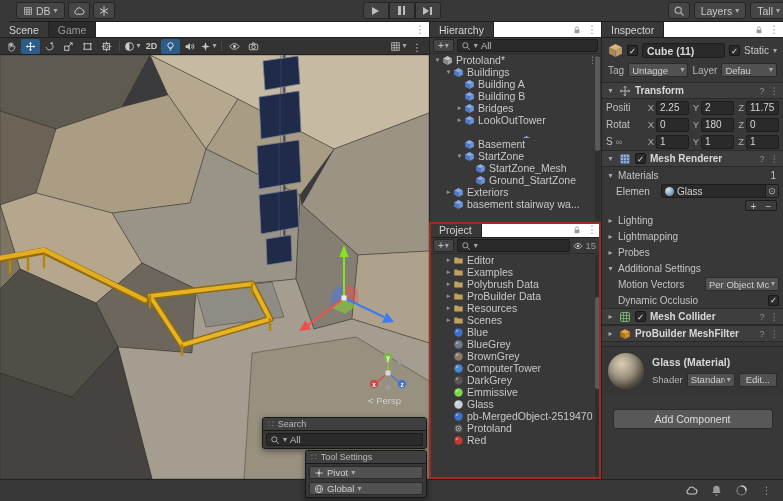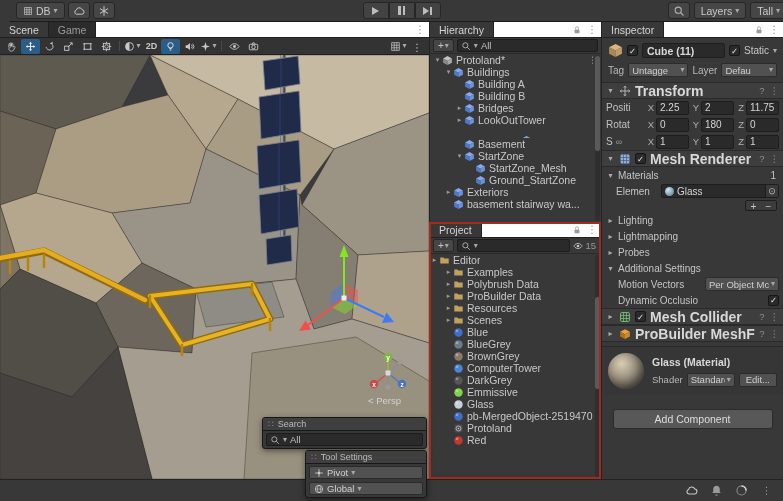--- a/index.html
+++ b/index.html
@@ -101,21 +101,21 @@
   display:inline-flex;align-items:center;justify-content:center;font-size:8.5px;color:#E2E2E2;flex:0 0 11px;}
 .cb.checked::after{content:"✓";}
 .tagrow{display:flex;align-items:center;gap:4px;padding:2px 6px 5px;font-size:10px;color:#B8B8B8;}
 .dd{height:14px;background:#515151;border:1px solid #2B2B2B;border-radius:2px;display:flex;
   align-items:center;gap:2px;padding:0 3px;font-size:9.5px;color:#D0D0D0;min-width:0;}
 .dd .ddtext{overflow:hidden;white-space:nowrap;}
 .dd .caret{margin-left:auto;}
 .comp-header{height:17px;display:flex;align-items:center;gap:4px;padding:0 4px;background:#3E3E3E;
   border-top:1px solid #2A2A2A;border-bottom:1px solid #2A2A2A;}
 .comp-header .fold{width:9px;font-size:8px;color:#AAAAAA;text-align:center;flex:0 0 9px;}
-.comp-header .ctitle{font-weight:bold;font-size:14px;color:#D8D8D8;flex:1;overflow:hidden;white-space:nowrap;}
+.comp-header .ctitle{font-weight:bold;font-size:10px;color:#D8D8D8;flex:1;overflow:hidden;white-space:nowrap;}
 .h-ic{display:flex;gap:5px;align-items:center;color:#8F8F8F;font-size:9.5px;}
 .t-row{display:flex;align-items:center;gap:2px;padding:1px 4px;height:17px;}
 .t-label{flex:0 0 38px;font-size:10px;color:#C0C0C0;overflow:hidden;white-space:nowrap;display:flex;align-items:center;gap:3px;}
 .linkicn{color:#9A9A9A;font-size:9px;}
 .axl{flex:0 0 8px;font-size:9.5px;color:#AFAFAF;text-align:right;}
 .nfield{flex:1;height:14px;background:#2A2A2A;border:1px solid #1D1D1D;border-radius:2px;
   display:flex;align-items:center;padding:0 3px;font-size:10px;color:#D4D4D4;min-width:0;}
 .irow{display:flex;align-items:center;gap:3px;padding:0 4px;height:16px;font-size:10px;color:#C4C4C4;}
 .irow .fold{width:9px;font-size:8px;color:#AAAAAA;text-align:center;flex:0 0 9px;}
 .irow .rval{margin-left:auto;padding-right:3px;}
@@ -682,21 +682,21 @@
         <span class="icn sm">
             <svg viewBox="0 0 12 12" xmlns="http://www.w3.org/2000/svg">
               <path d="M1 6s2-3.1 5-3.1S11 6 11 6s-2 3.1-5 3.1S1 6 1 6z" fill="none" stroke="#C8C8C8"></path>
               <circle cx="6" cy="6" r="1.6" fill="#C8C8C8"></circle>
             </svg>
           </span>
         <span>15</span>
       </span>
     </div>
     <div class="tree" id="project-tree">
-        <div class="trow" style="">
+        <div class="trow" style="padding-left: 14px;">
           <span class="arr">▸</span>
           <span class="ticn">
             <svg viewBox="0 0 12 12" xmlns="http://www.w3.org/2000/svg">
               <path d="M1.4 2.6h3.4l1 1.3h4.8v5.5H1.4z" fill="#C0A15E"></path>
             </svg>
           </span>
           <span class="tlabel">Editor</span>
         </div>
         <div class="trow" style="padding-left: 14px;">
           <span class="arr">▸</span>

